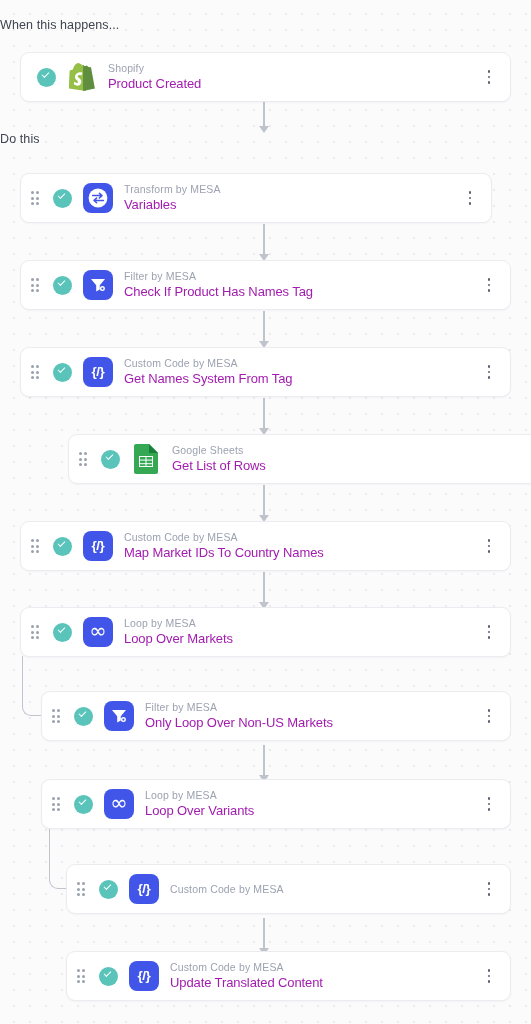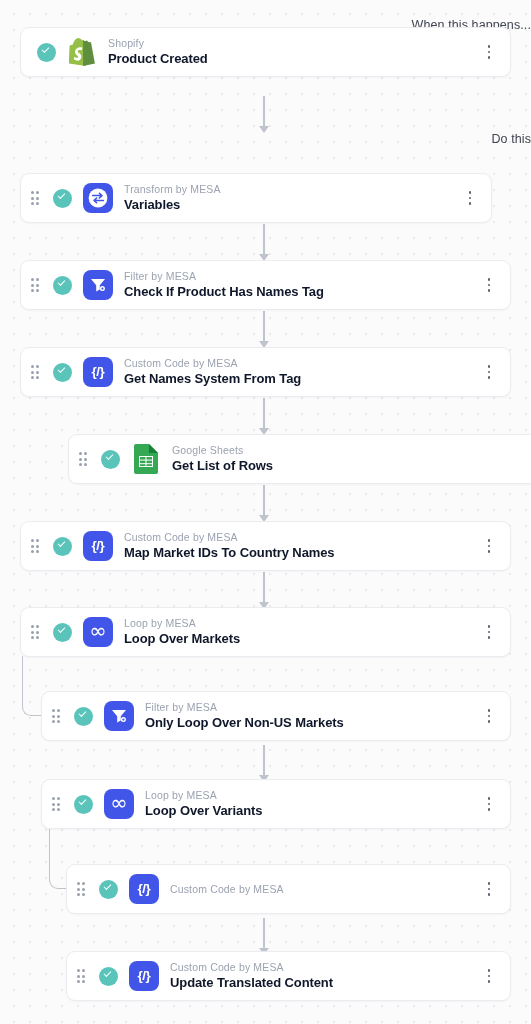--- a/index.html
+++ b/index.html
@@ -15,21 +15,21 @@
     overflow: hidden;
     position: relative;
   }
 
   .canvas { position: relative; width: 531px; height: 1024px; }
 
   
   .section-label {
     position: absolute;
     width: 100%;
-    text-align: right;
+    text-align: left;
     font-size: 12.5px;
     color: #3f4450;
     letter-spacing: .1px;
   }
 
   
   .conn-line {
     position: absolute;
     width: 1.6px;
     background: #bfc3cb;
@@ -140,22 +140,22 @@
     flex: 1;
   }
   .card-app {
     font-size: 10.5px;
     color: #9ba2b0;
     line-height: 1.35;
     letter-spacing: .15px;
   }
   .card-title {
     font-size: 13px;
-    font-weight: 700;
-    color: #0f172a;
+    font-weight: 400;
+    color: #a21caf;
     line-height: 1.35;
     letter-spacing: -.1px;
   }
 
   .kebab {
     width: 22px;
     margin-right: 10px;
     display: flex;
     flex-direction: column;
     align-items: center;
@@ -200,21 +200,21 @@
 
   <div class="conn-line" style="left:263px; top:745px; height:32px;"></div>
   <div class="conn-arrow" style="left:259px; top:775px;"></div>
 
   <div class="elbow" style="left:49px; top:829px; width:22px; height:60px;"></div>
   <div class="elbow-arrow" style="left:69px; top:884px;"></div>
 
   <div class="conn-line" style="left:263px; top:918px; height:32px;"></div>
   <div class="conn-arrow" style="left:259px; top:948px;"></div>
 
-  <div class="card" style="left:20px; top:27px; width:491px;">
+  <div class="card" style="left:20px; top:52px; width:491px;">
     <div class="check-badge" style="margin-left:16px;"></div>
     <div class="app-icon">
       <svg width="26" height="28" viewBox="0 0 26 28">
         <path d="M17.2 3.2c-.1-.1-.3-.1-.4-.1l-1.4.1s-1-1-1.1-1.1c-.1-.1-.3-.1-.5-.1L13 2.4c-.3-.8-.9-1.6-1.9-1.6h-.2C10.6.3 10.1 0 9.6 0 6.1 0 4.4 4.4 3.9 6.6l-2.4.7c-.7.2-.8.3-.9 1C.5 8.9 0 25.5 0 25.5L16.8 28V3.2z" fill="#95bf47"></path>
         <path d="M16.8 3.1l-1.4.1s-1-1-1.1-1.1c-.1 0-.1-.1-.2-.1V28L26 25.5S22.1 4.7 22.1 4.5c0-.2-.2-.3-.4-.3l-2.3-.1-1.6-1.5c-.1-.1-.2-.1-.3-.1l-.7.6z" fill="#5e8e3e"></path>
         <path d="M13.5 9.6l-1 3s-.9-.5-2-.5c-1.6 0-1.7 1-1.7 1.3 0 1.4 3.6 1.9 3.6 5.1 0 2.5-1.6 4.2-3.8 4.2-2.6 0-3.9-1.6-3.9-1.6l.7-2.3s1.4 1.2 2.5 1.2c.7 0 1-.6 1-1 0-1.8-2.9-1.9-2.9-4.9 0-2.5 1.8-4.9 5.4-4.9 1.4 0 2.1.4 2.1.4z" fill="#fff"></path>
       </svg>
     </div>
     <div class="card-text">
       <span class="card-app">Shopify</span>

